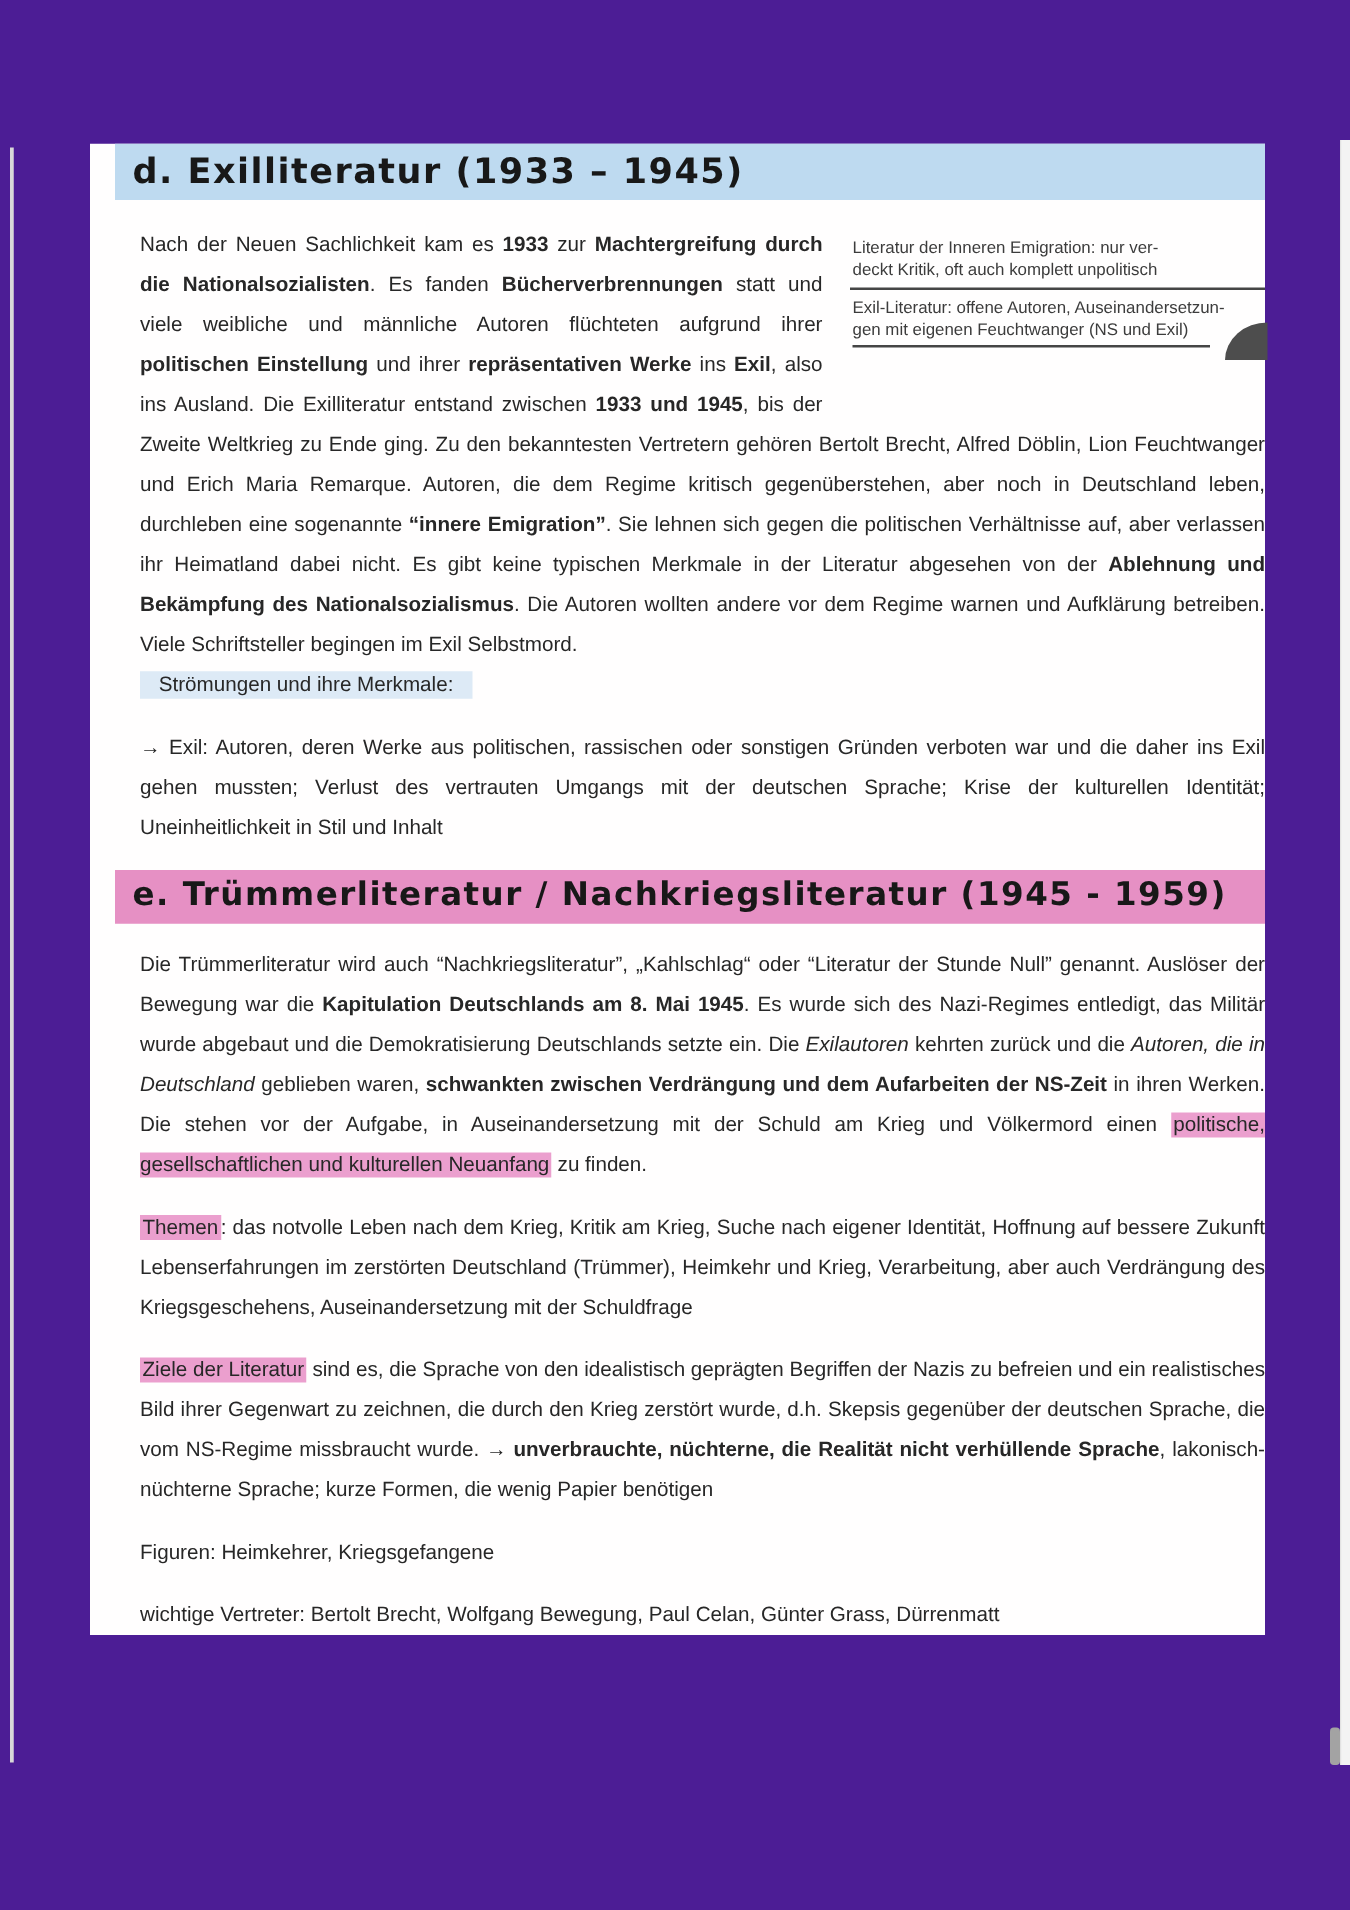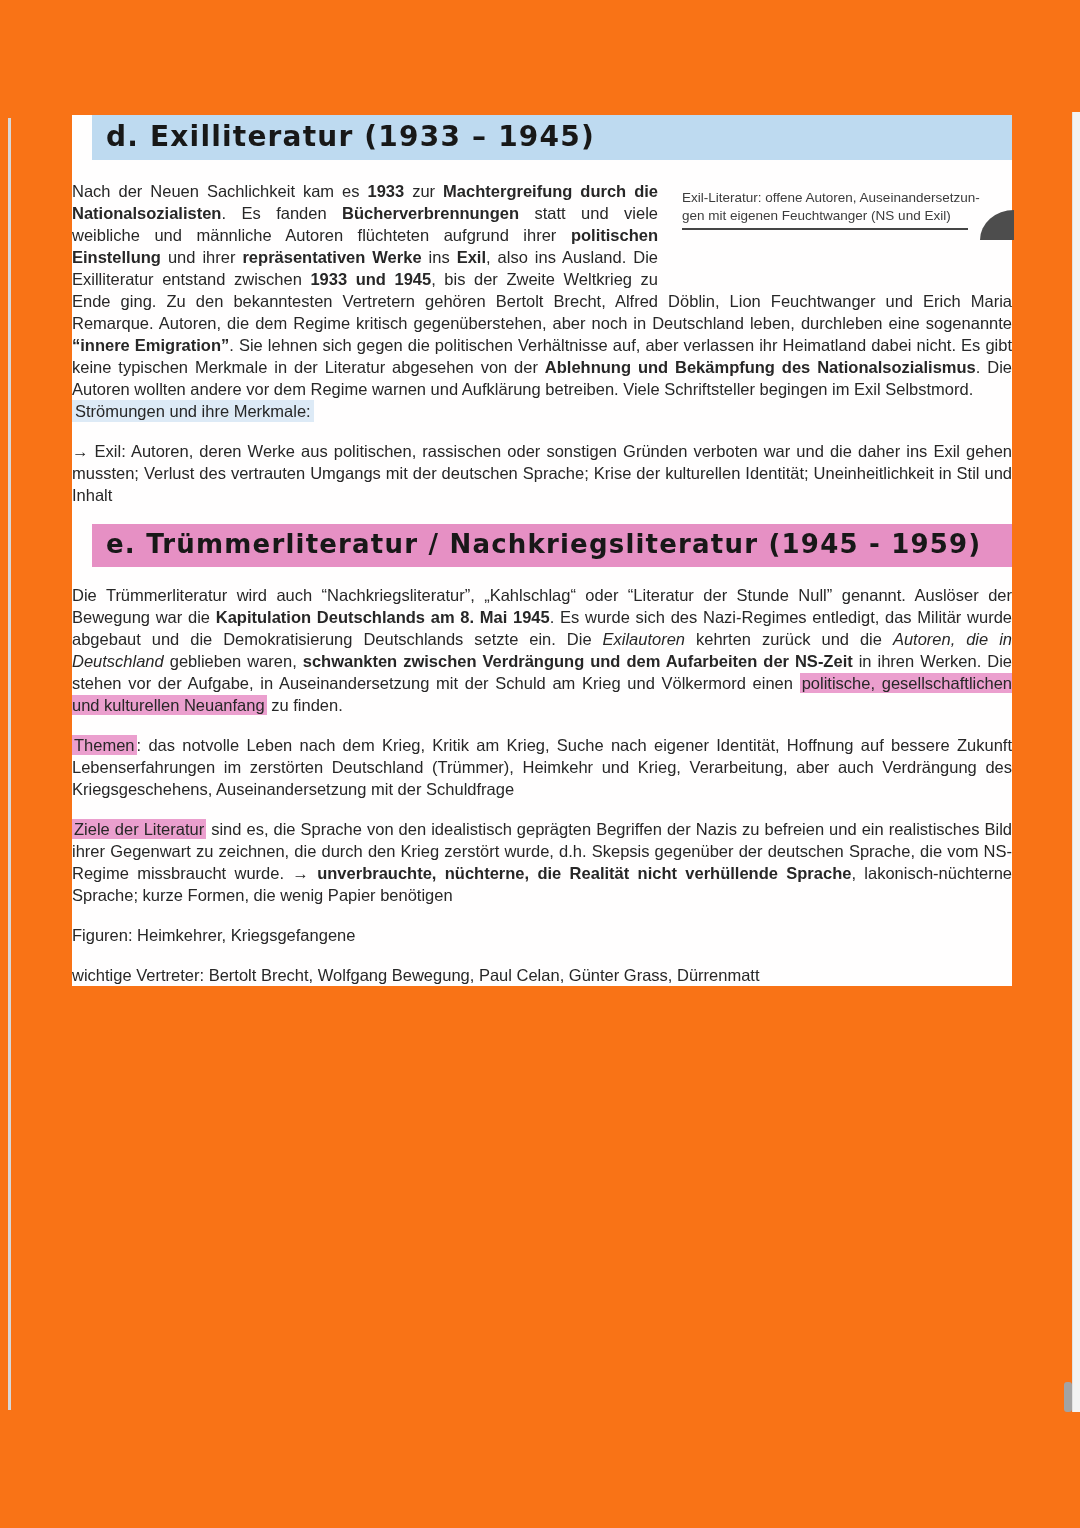--- a/index.html
+++ b/index.html
@@ -10,21 +10,21 @@
     --divider-dark:#454545;
   }
   *{box-sizing:border-box;margin:0;padding:0;}
   html,body{width:1080px;height:1528px;overflow:hidden;}
   body{
     background:#ffffff;
     font-family:"Liberation Sans", sans-serif;
     color:#272727;
     position:relative;
   }
-  .canvas{position:absolute;inset:0;background:#f97316;}
+  .canvas{position:absolute;inset:0;background:#4c1d95;}
   
   .edge-left{
     position:absolute;left:8px;top:118px;width:3px;height:1292px;
     background:#d8d8d8;
   }
   .scroll-track{
     position:absolute;right:0;top:112px;width:8px;height:1300px;
     background:#f3f3f3;border-left:1px solid #e2e2e2;
   }
   .scroll-thumb{
@@ -50,29 +50,30 @@
     margin-bottom:20px;
   }
   .hd-pink{
     background:var(--heading-pink);
     font-size:26px;
     margin-top:4px;
     margin-bottom:17px;
   }
   p.body{
     font-size:16.5px;
-    line-height:22px;
+    line-height:32px;
     text-align:justify;
     margin-bottom:18px;
+    margin-left:40px;
   }
   p.body:last-child{margin-bottom:0;}
   .b{font-weight:bold;}
   .i{font-style:italic;}
   .hl-pink{background:var(--highlight-pink);padding:1px 2px;}
-  .hl-blue{background:var(--highlight-blue);padding:2px 3px;}
+  .hl-blue{background:var(--highlight-blue);padding:2px 15px;}
   
   .sidebar{
     float:right;
     width:332px;
     margin-left:22px;
     margin-bottom:36px;
     margin-top:4px;
     position:relative;
     font-size:13.5px;
     line-height:17.5px;
@@ -106,20 +107,24 @@
   <div class="edge-left"></div>
   <div class="scroll-track"></div>
   <div class="scroll-thumb"></div>
 
   <div class="page">
 
     <h2 class="hd hd-blue">d. Exilliteratur (1933 – 1945)</h2>
 
     <div class="clearfix">
       <aside class="sidebar">
+        <div class="sb-entry">
+          <div>Literatur der Inneren Emigration: nur ver-</div>
+          <div>deckt Kritik, oft auch komplett unpolitisch</div>
+        </div>
         <div class="sb-entry last">
           <div>Exil-Literatur: offene Autoren, Auseinandersetzun-</div>
           <div>gen mit eigenen Feuchtwanger (NS und Exil)</div>
           <div class="sb-underline"></div>
         </div>
         <div class="fold"></div>
       </aside>
 
       <p class="body"><span>Nach der Neuen Sachlichkeit kam es </span><span class="b">1933</span><span> zur </span><span class="b">Machtergreifung durch die Nationalsozialisten</span><span>. Es fanden </span><span class="b">Bücherverbrennungen</span><span> statt und viele weibliche und männliche Autoren flüchteten aufgrund ihrer </span><span class="b">politischen Einstellung</span><span> und ihrer </span><span class="b">repräsentativen Werke</span><span> ins </span><span class="b">Exil</span><span>, also ins Ausland. Die Exilliteratur entstand zwischen </span><span class="b">1933 und 1945</span><span>, bis der Zweite Weltkrieg zu Ende ging. Zu den bekanntesten Vertretern gehören Bertolt Brecht, Alfred Döblin, Lion Feuchtwanger und Erich Maria Remarque. Autoren, die dem Regime kritisch gegenüberstehen, aber noch in Deutschland leben, durchleben eine sogenannte </span><span class="b">“innere Emigration”</span><span>. Sie lehnen sich gegen die politischen Verhältnisse auf, aber verlassen ihr Heimatland dabei nicht. Es gibt keine typischen Merkmale in der Literatur abgesehen von der </span><span class="b">Ablehnung und Bekämpfung des Nationalsozialismus</span><span>. Die Autoren wollten andere vor dem Regime warnen und Aufklärung betreiben. Viele Schriftsteller begingen im Exil Selbstmord.</span></p>
     </div>

